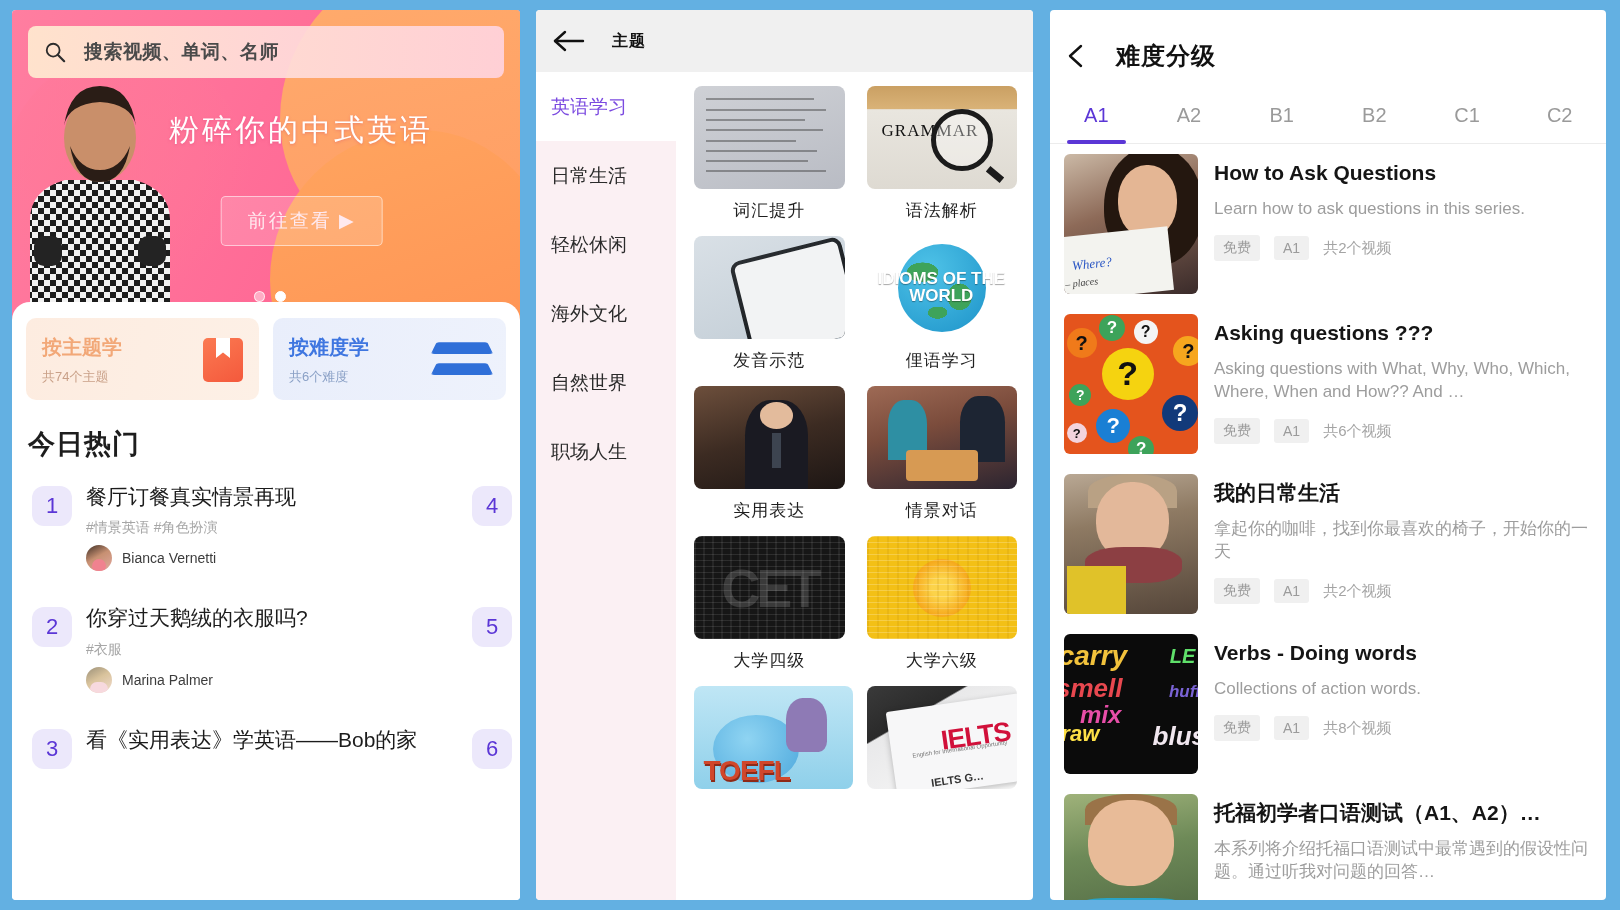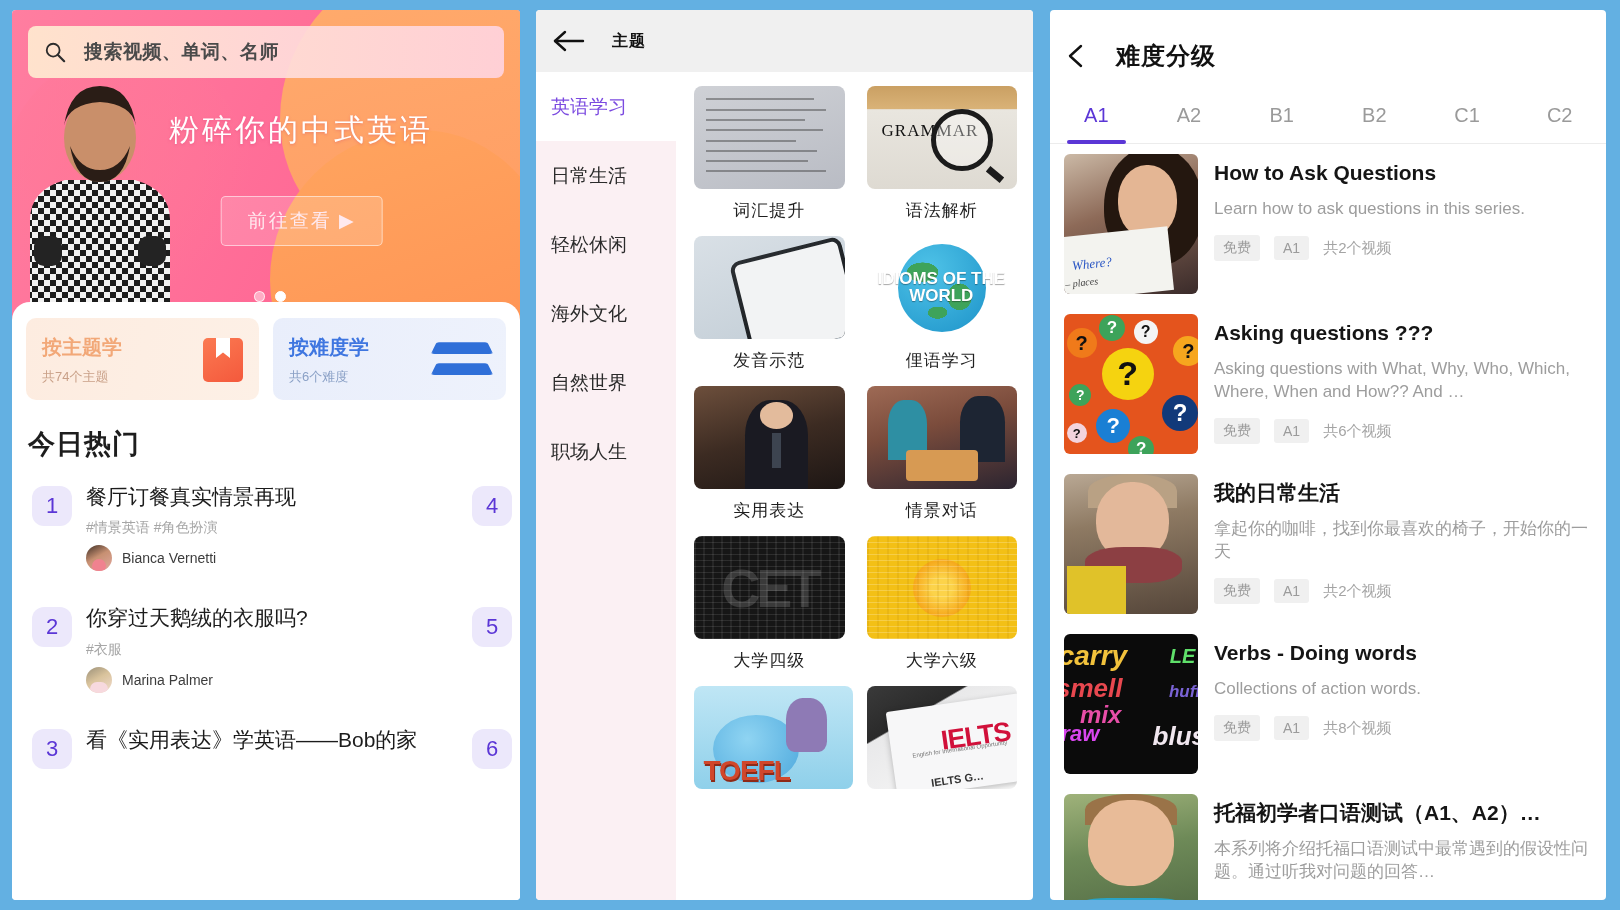--- a/index.html
+++ b/index.html
@@ -483,21 +483,21 @@
         </div>
       </div>
 
       <div class="vitem">
         <div class="vthumb tv4">
           <div class="w" style="left:-4%;top:4%;font-size:28px;color:#f2c23c;">carry</div>
           <div class="w" style="right:2%;top:8%;font-size:20px;color:#5fe06a;">LE</div>
           <div class="w" style="left:-6%;top:28%;font-size:26px;color:#e8484f;">smell</div>
           <div class="w" style="right:-2%;top:34%;font-size:17px;color:#7a63d6;">huff</div>
           <div class="w" style="left:12%;top:48%;font-size:24px;color:#e84ea8;">mix</div>
-          <div class="w" style="left:-2%;top:62%;font-size:22px;color:#d946ef;">raw</div>
+          <div class="w" style="left:-2%;top:62%;font-size:22px;color:#fde047;">raw</div>
           <div class="w" style="right:-6%;top:62%;font-size:26px;color:#f1e7ef;">blus</div>
         </div>
         <div class="vbody">
           <div class="vtitle">Verbs - Doing words</div>
           <div class="vdesc">Collections of action words.</div>
           <div class="vmeta">
             <span class="chip">免费</span>
             <span class="chip">A1</span>
             <span class="vcount">共8个视频</span>
           </div>

